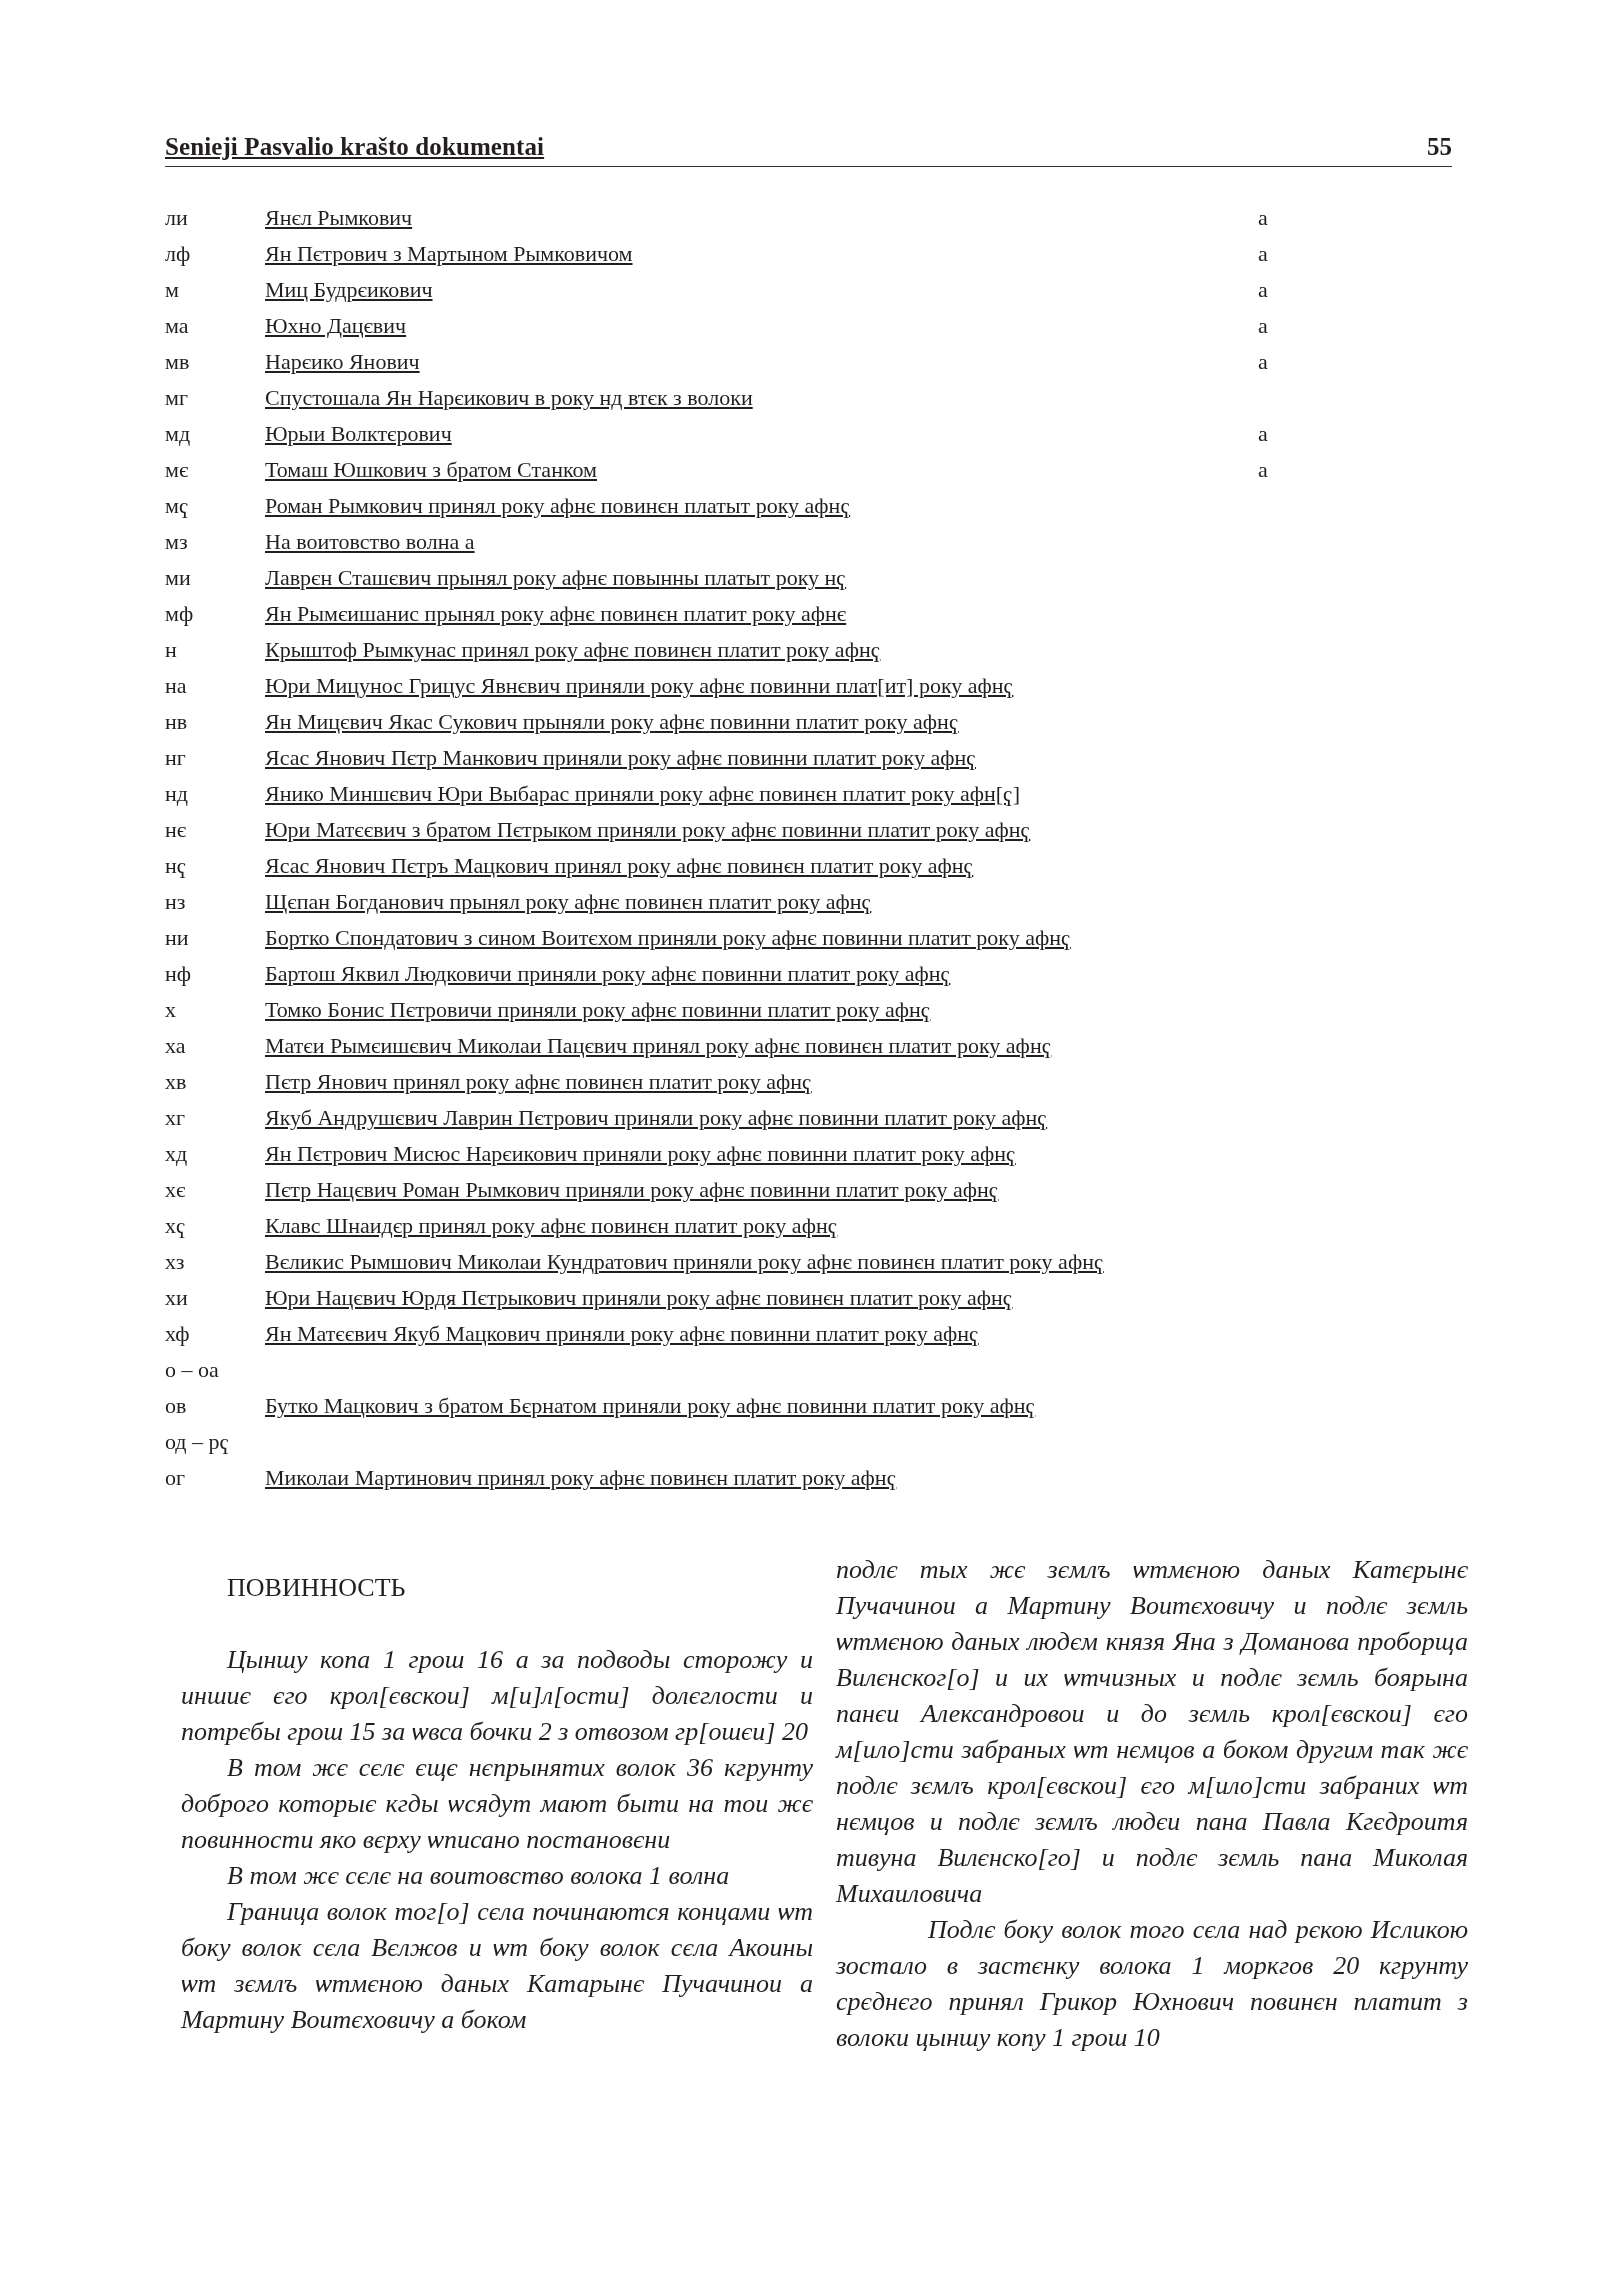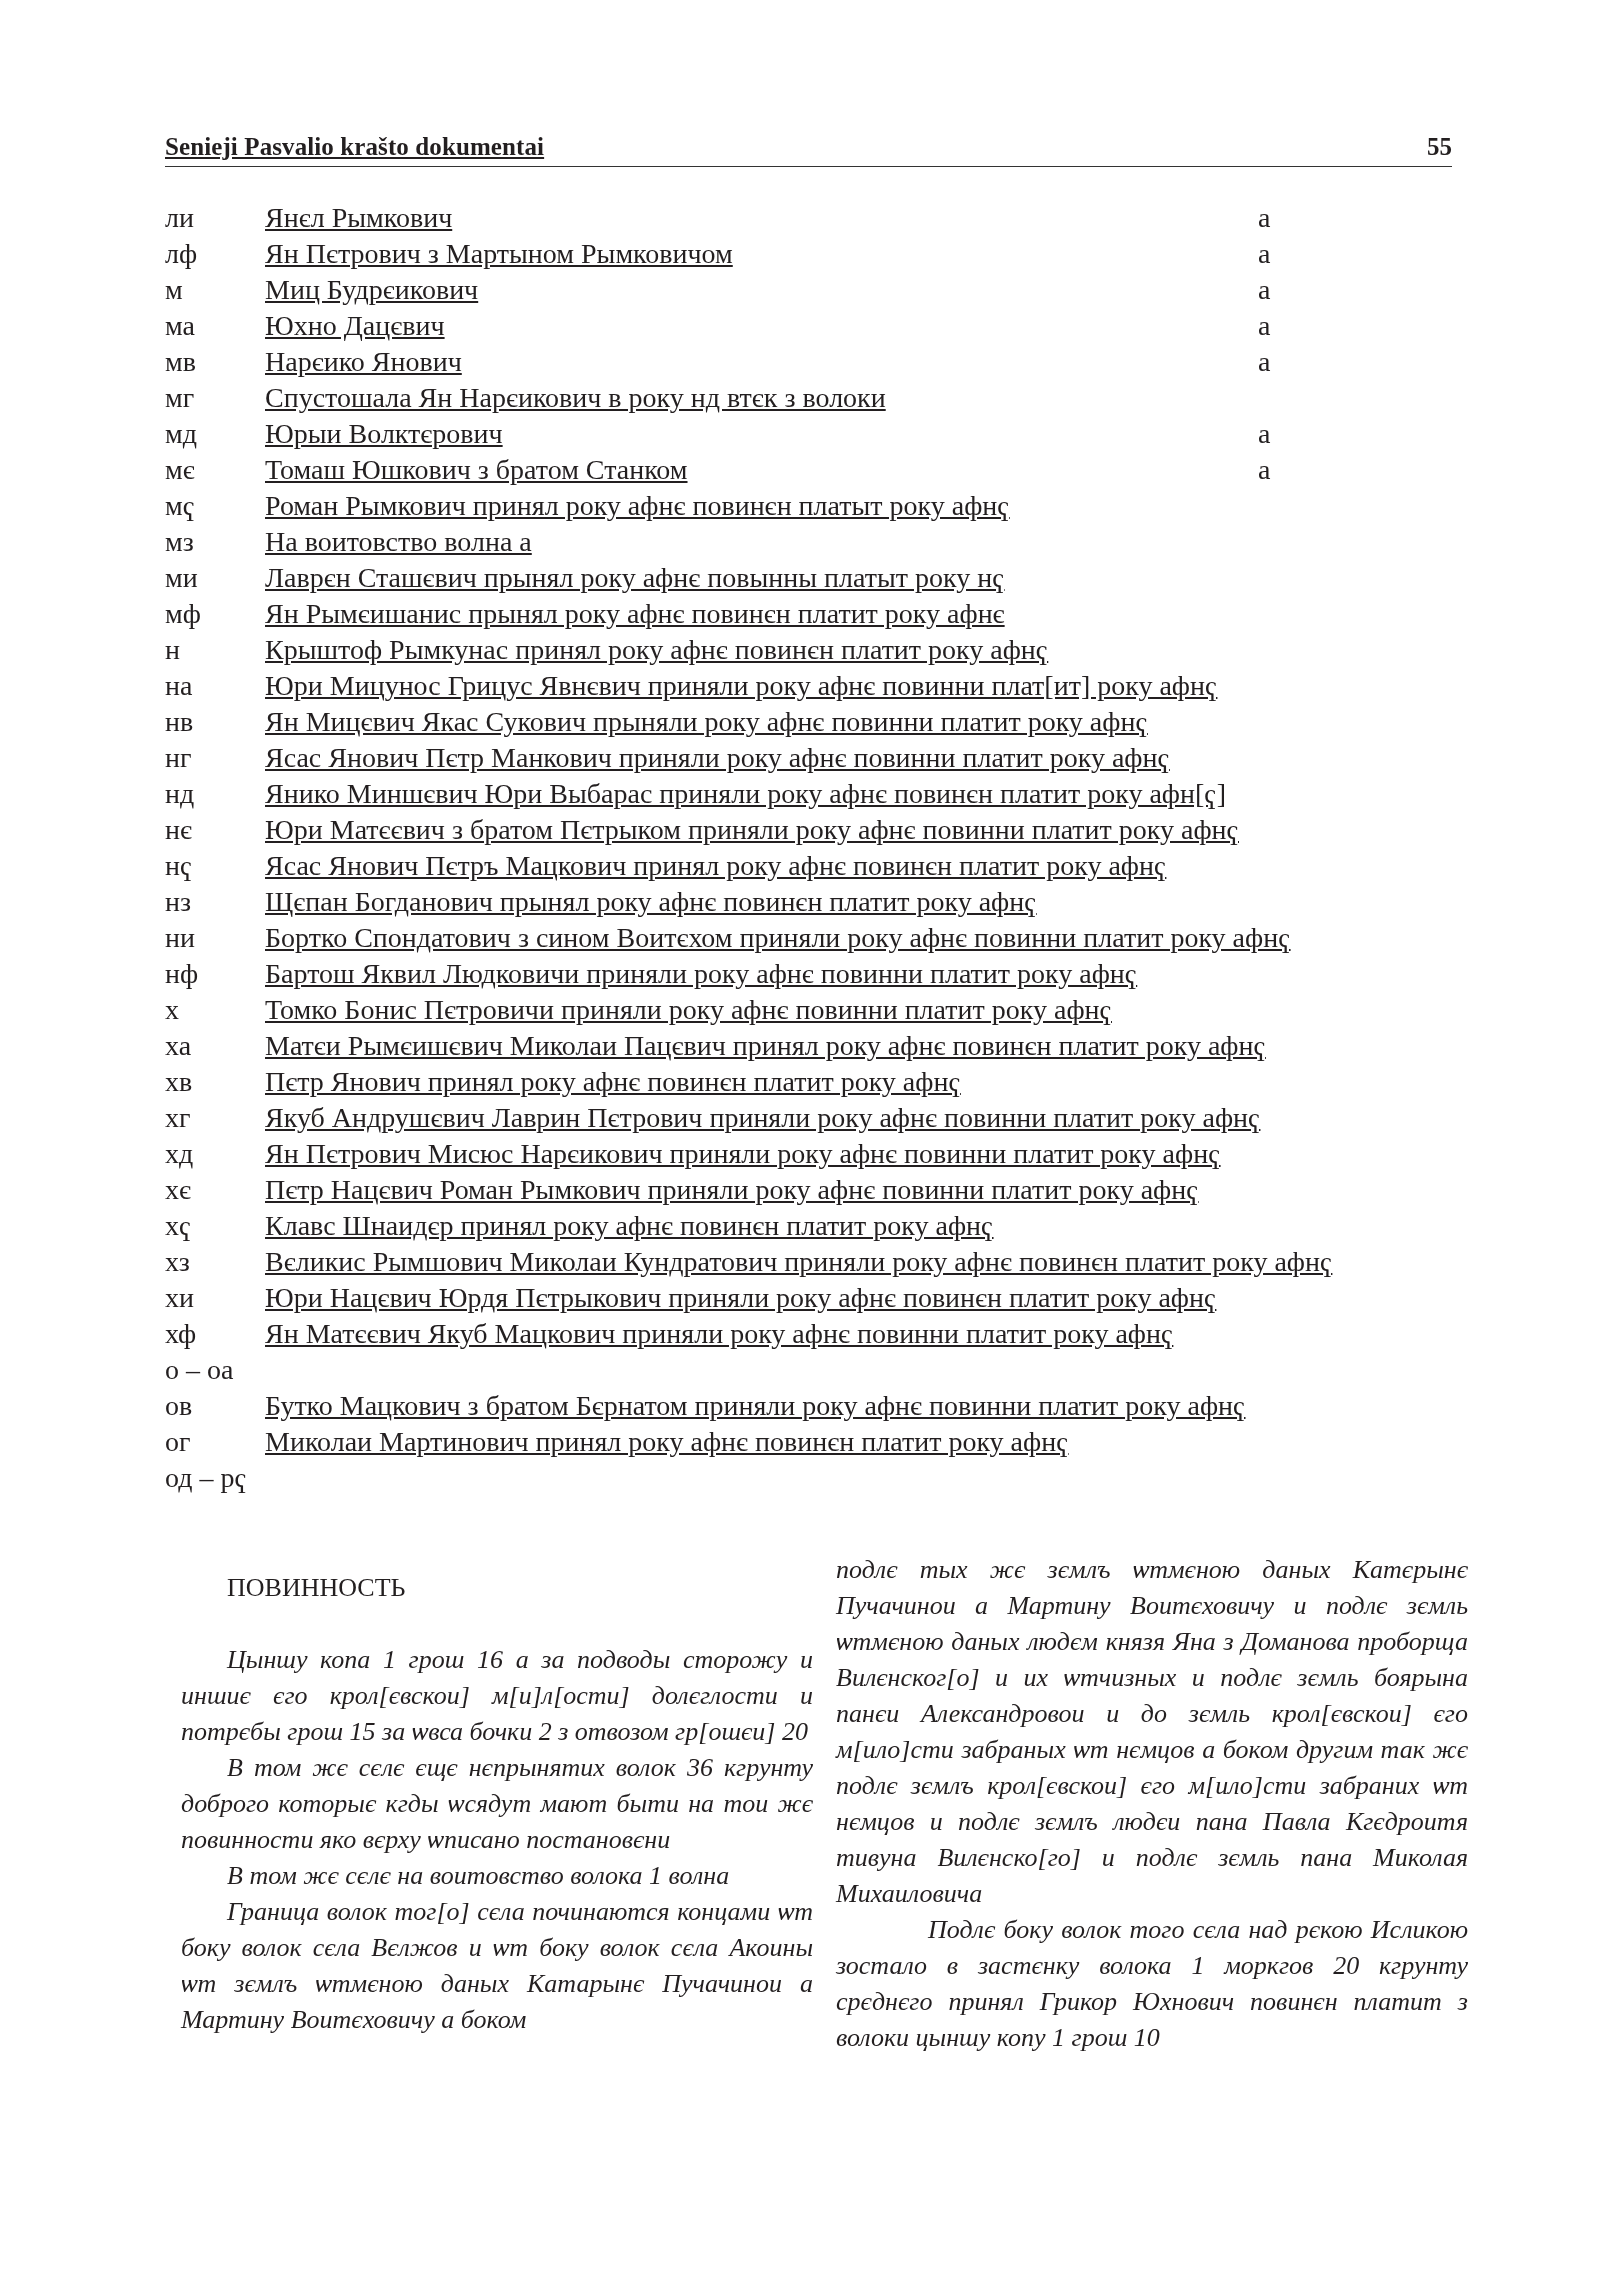--- a/index.html
+++ b/index.html
@@ -14,21 +14,21 @@
     display: flex; justify-content: space-between; align-items: flex-end;
     font-weight: bold; font-size: 25px;
   }
   .running-head .title { letter-spacing: 0.1px; text-decoration: underline; }
   .rule {
     position: absolute; left: 0; top: 166px; width: 1287px; height: 0;
     border-top: 1.9px solid #333;
   }
   .entries {
     position: absolute; left: 0; top: 200px; width: 1287px;
-    font-size: 28px; line-height: 36px;
+    font-size: 22px; line-height: 36px;
   }
   .entry { display: flex; height: 36px; white-space: nowrap; position: relative; }
   .entry .num { width: 100px; flex: none; }
   .entry .text { flex: none; text-decoration: underline; }
   .entry .mark { position: absolute; left: 1093px; }
   .two-col {
     position: absolute; top: 1552px; left: 16px; width: 1287px;
     display: flex; justify-content: space-between;
     font-size: 26px; line-height: 36px; align-items: center;
   }
@@ -188,26 +188,26 @@
       </div>
       <div class="entry">
         <span class="num">о – оа</span>
         <span class="text"></span>
       </div>
       <div class="entry">
         <span class="num">ов</span>
         <span class="text">Бутко Мацкович з братом Бєрнатом приняли року афнє повинни платит року афнҁ</span>
       </div>
       <div class="entry">
+        <span class="num">од – рҁ</span>
+        <span class="text"></span>
+      </div>
+      <div class="entry">
         <span class="num">ог</span>
         <span class="text">Миколаи Мартинович принял року афнє повинєн платит року афнҁ</span>
-      </div>
-      <div class="entry">
-        <span class="num">од – рҁ</span>
-        <span class="text"></span>
       </div>
     </div>
 
   <div class="two-col">
     <div class="col col-left">
       <h2 class="section-heading">ПОВИННОСТЬ</h2>
       <p class="indent">Цыншу копа 1 грош 16 а за подводы сторожу и иншиє єго крол[євскои] м[и]л[ости] долєглости и потрєбы грош 15 за ѡвса бочки 2 з отвозом гр[ошєи] 20</p>
       <p class="indent">В том жє сєлє єщє нєпрынятих волок 36 кгрунту доброго которыє кгды ѡсядут мают быти на тои жє повинности яко вєрху ѡписано постановєни</p>
       <p class="indent">В том жє сєлє на воитовство волока 1 волна</p>
       <p class="indent">Граница волок тог[о] сєла починаются концами ѡт боку волок сєла Вєлжов и ѡт боку волок сєла Акоины ѡт зємлъ ѡтмєною даных Катарынє Пучачинои а Мартину Воитєховичу а боком</p>

